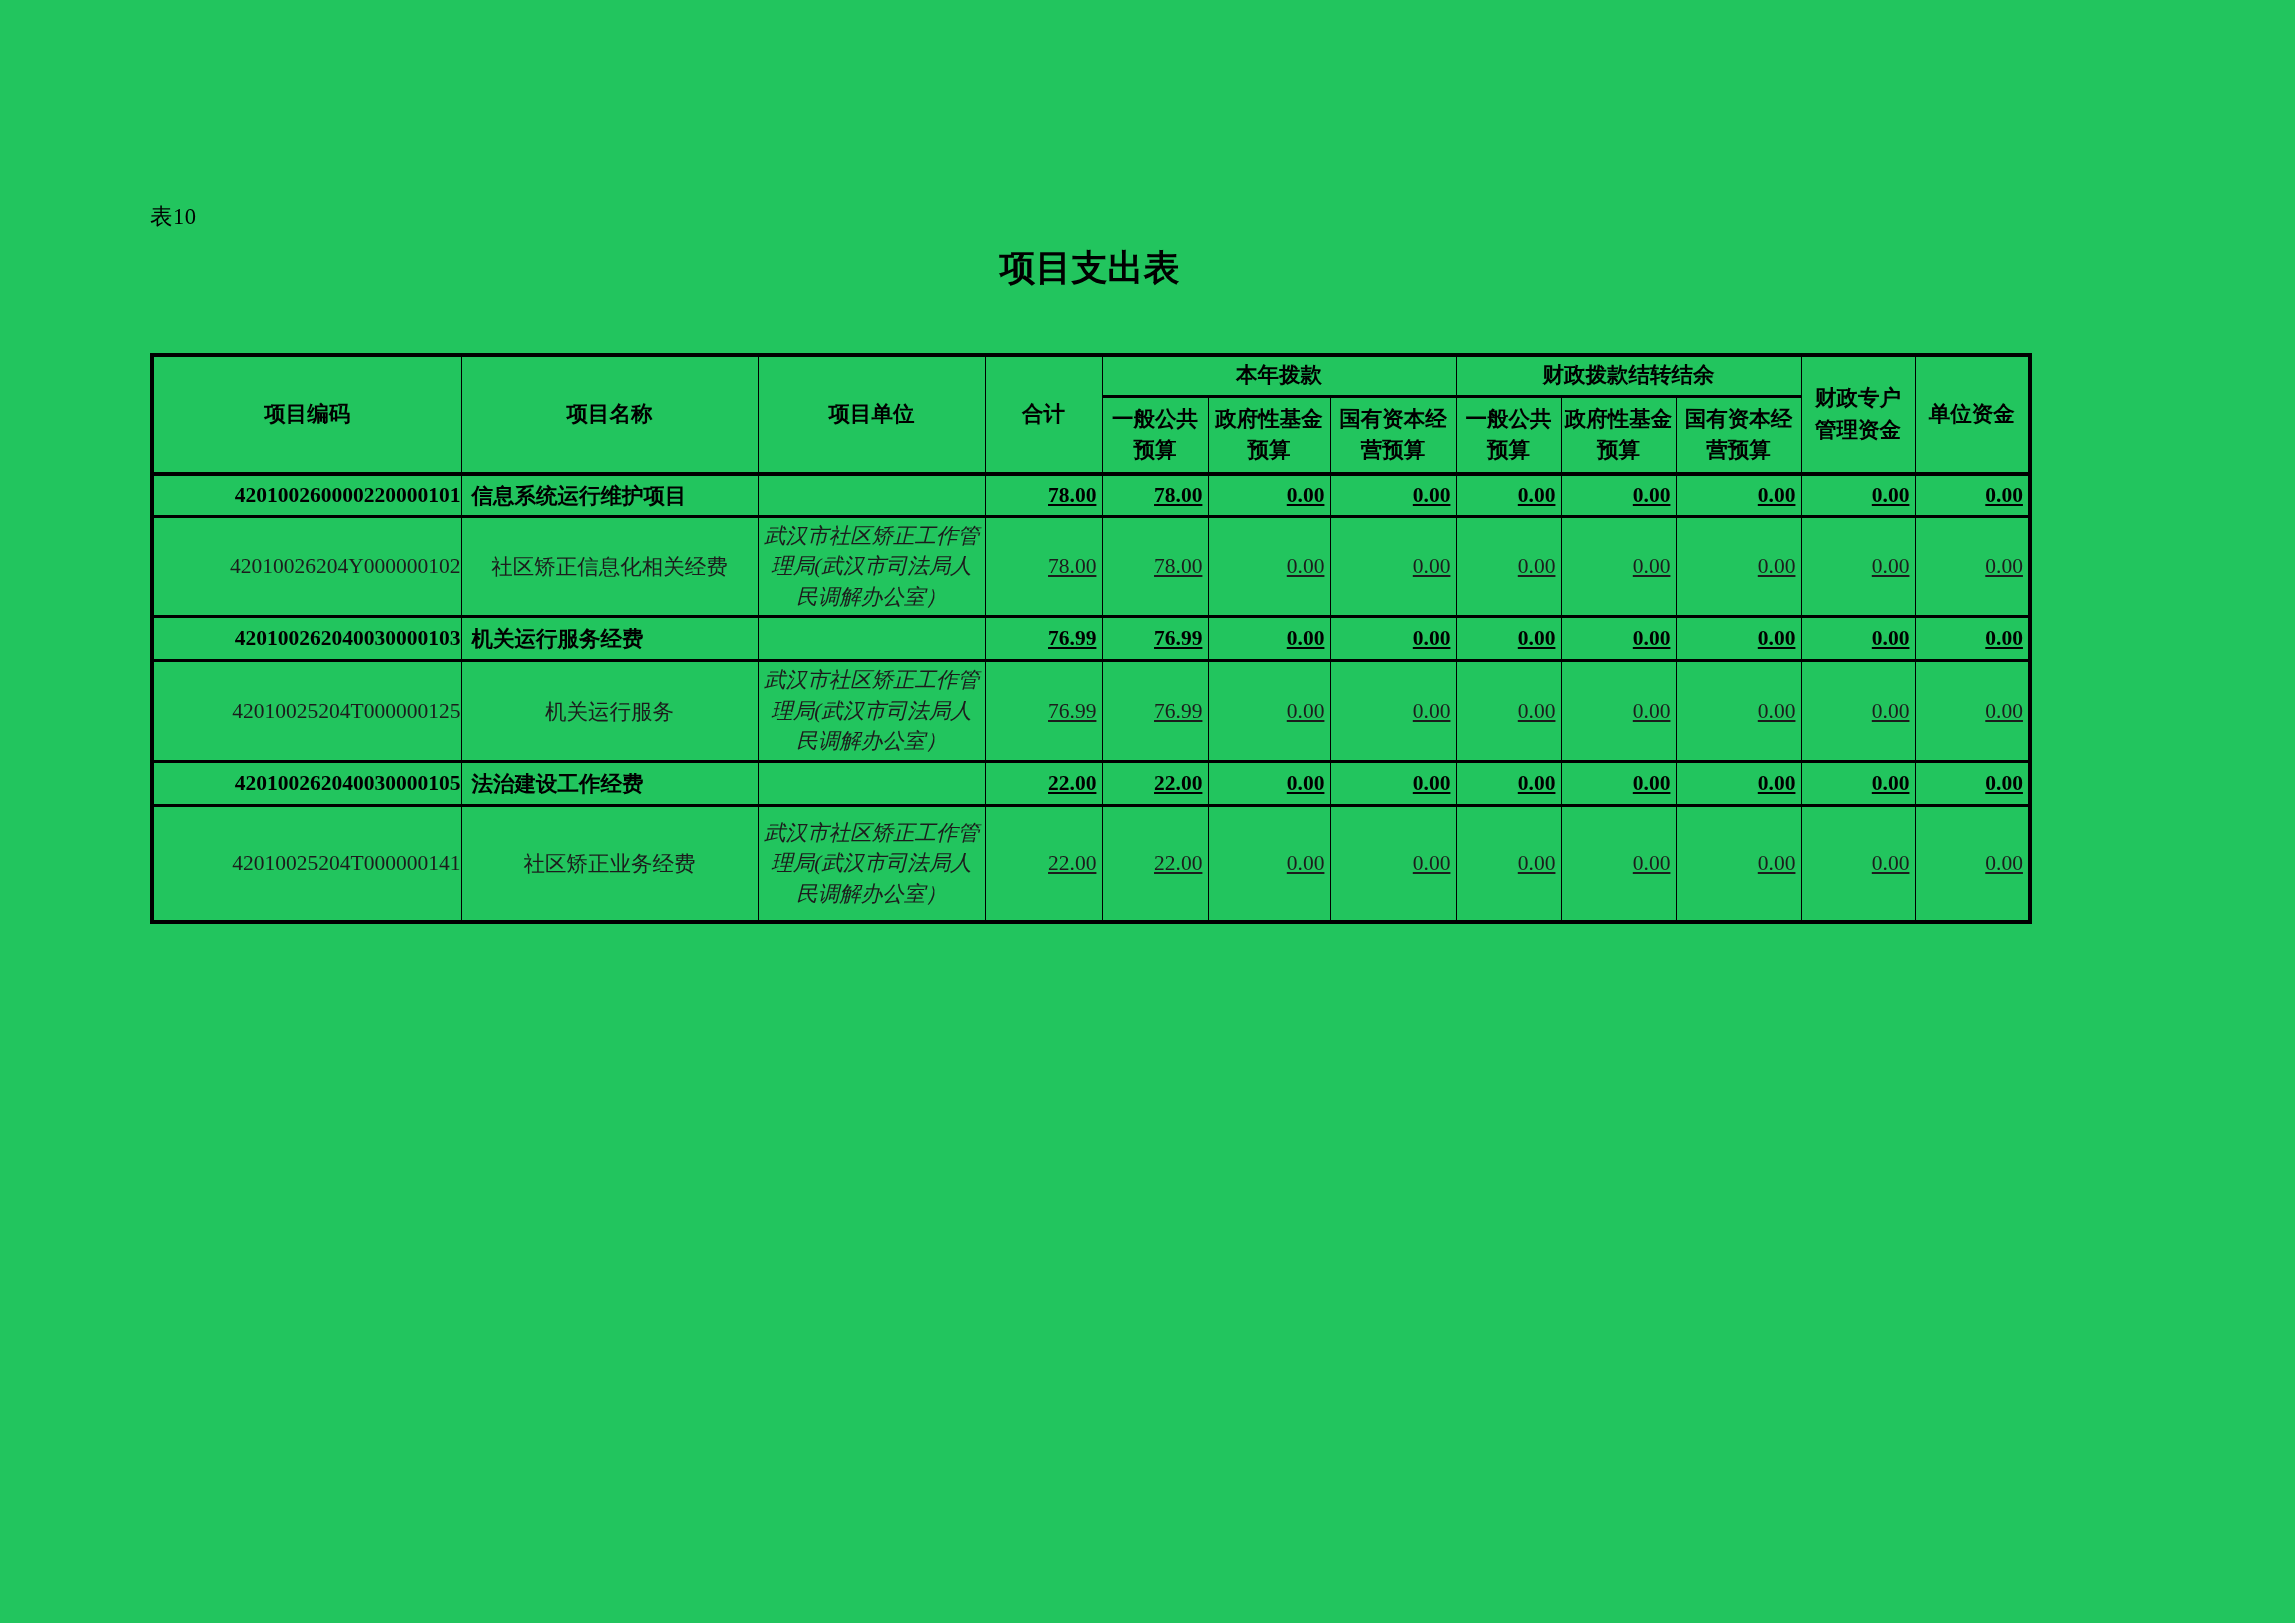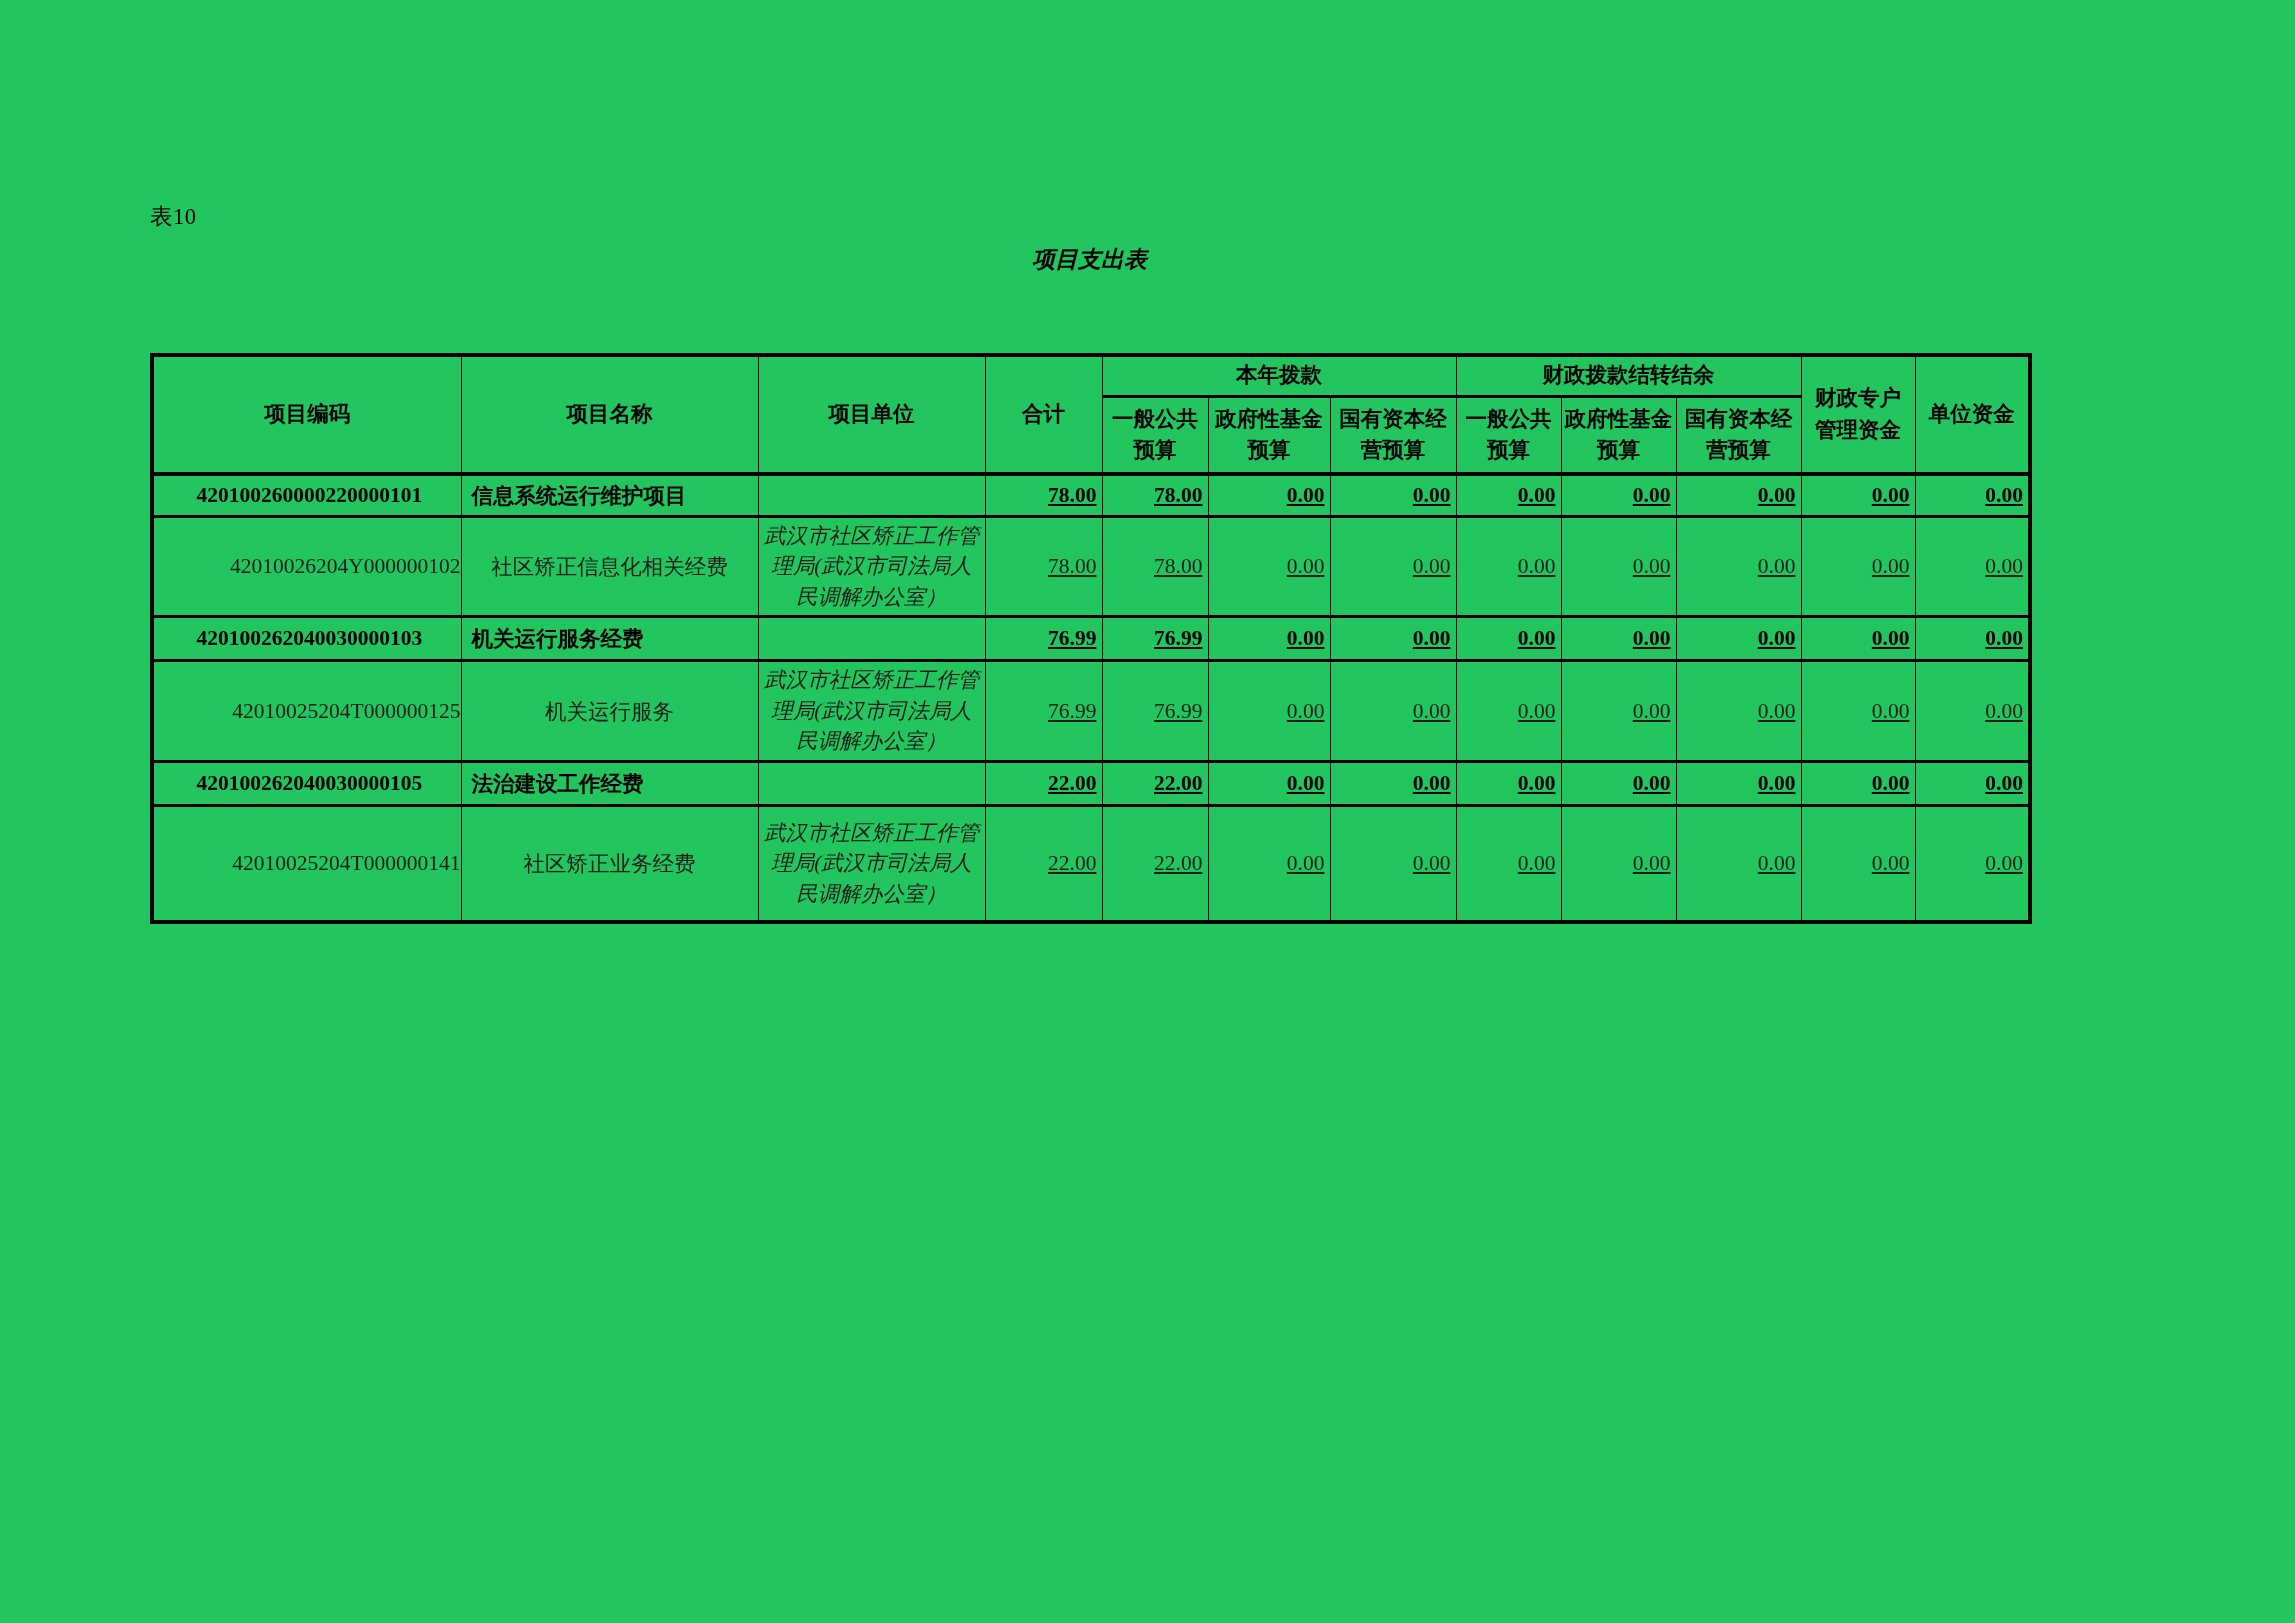--- a/index.html
+++ b/index.html
@@ -17,23 +17,22 @@
     position: absolute;
     left: 150px; top: 201px;
     font-size: 22.5px;
     letter-spacing: 0.5px;
   }
   .title {
     position: absolute;
     left: 150px; top: 244px;
     width: 1879px;
     text-align: center;
-    font-size: 23px;
+    font-size: 36px;
     font-weight: bold;
-    font-style: italic;
   }
   .unit-row {
     position: absolute;
     left: 150px; top: 318px;
     width: 1879px;
     display: flex;
     justify-content: space-between;
     font-size: 21.5px;
   }
 
@@ -60,21 +59,21 @@
     line-height: 1.45;
     padding: 0 2px;
   }
   thead tr.hrow-groups { height: 41px; }
   thead tr.hrow-subs   { height: 78px; }
   th.pad-narrow { padding: 0 11.2px; }
 
   tr.row-parent { font-weight: bold; }
   tr.row-child  { font-weight: normal; color: #1c1c1c; }
 
-  td.cell-code  { text-align: center; padding-left: 4.1px; white-space: nowrap; }
+  td.cell-code  { text-align: right; padding-left: 4.1px; white-space: nowrap; }
   tr.row-child td.cell-code { text-align: right; padding-left: 0; }
   td.cell-name  { text-align: left; padding-left: 10px; }
   tr.row-child td.cell-name { text-align: center; padding-left: 0; }
   td.cell-unit  { text-align: center; padding: 3.1px 4.1px; line-height: 1.42; font-style: italic; }
   td.cell-num   { text-align: right; padding-right: 5.1px; white-space: nowrap; text-decoration: underline; }
 
   tr.r0 { height: 42px;  }
   tr.r1 { height: 83px; }
   tr.r2 { height: 44px;  }
   tr.r3 { height: 83px; }

